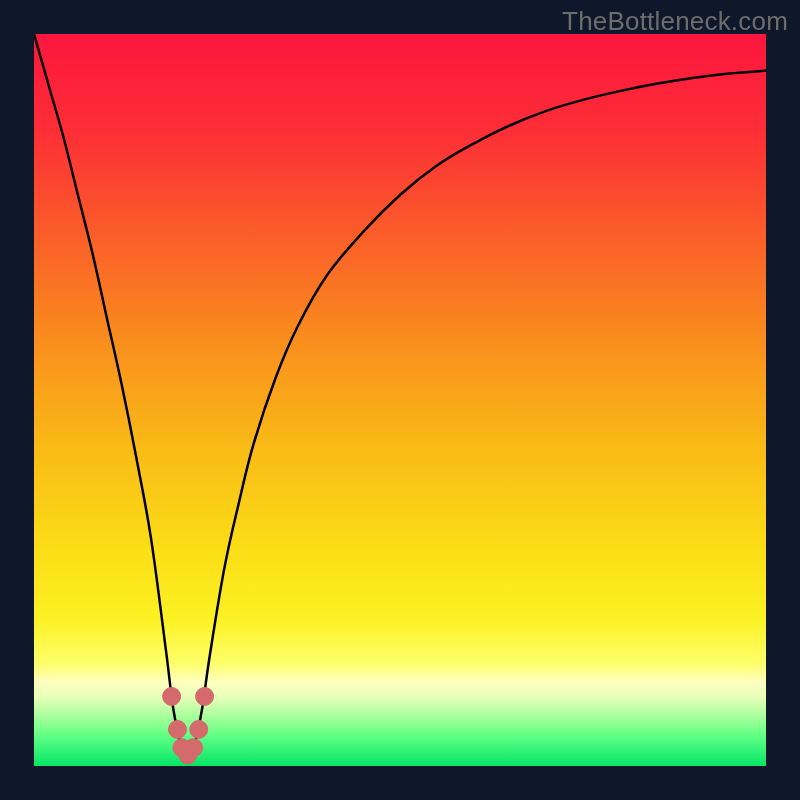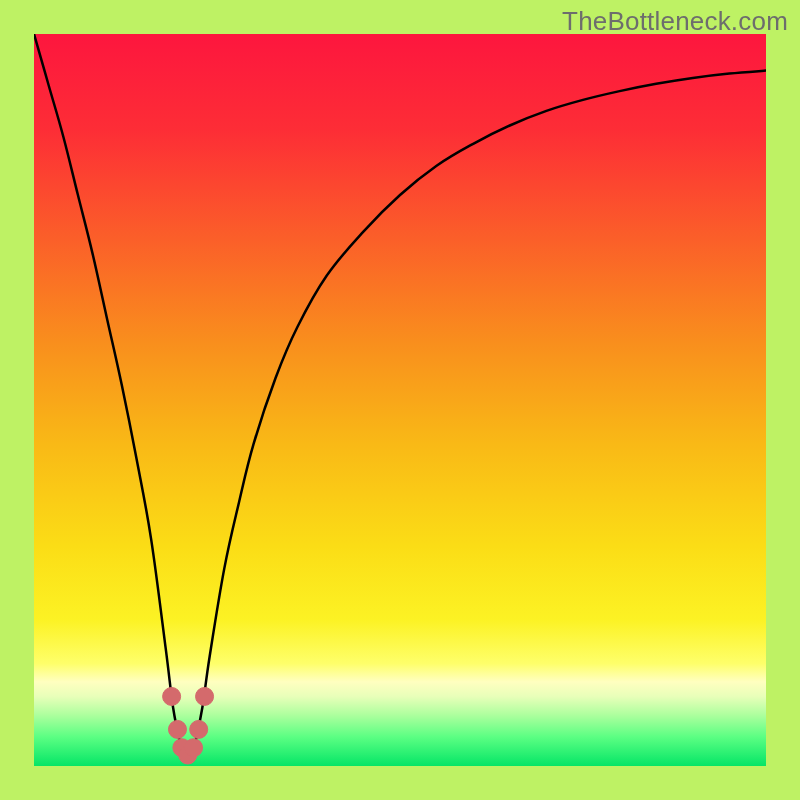--- a/index.html
+++ b/index.html
@@ -10,21 +10,21 @@
     overflow: hidden;
     background: #000;
     font-family: Arial, Helvetica, sans-serif;
   }
   .frame {
     position: absolute;
     left: 0;
     top: 0;
     width: 800px;
     height: 800px;
-    background: #bef264;
+    background: #0f172a;
   }
   .plot {
     position: absolute;
     left: 34px;
     top: 34px;
     width: 732px;
     height: 732px;
     overflow: hidden;
   }
   .gradient {

